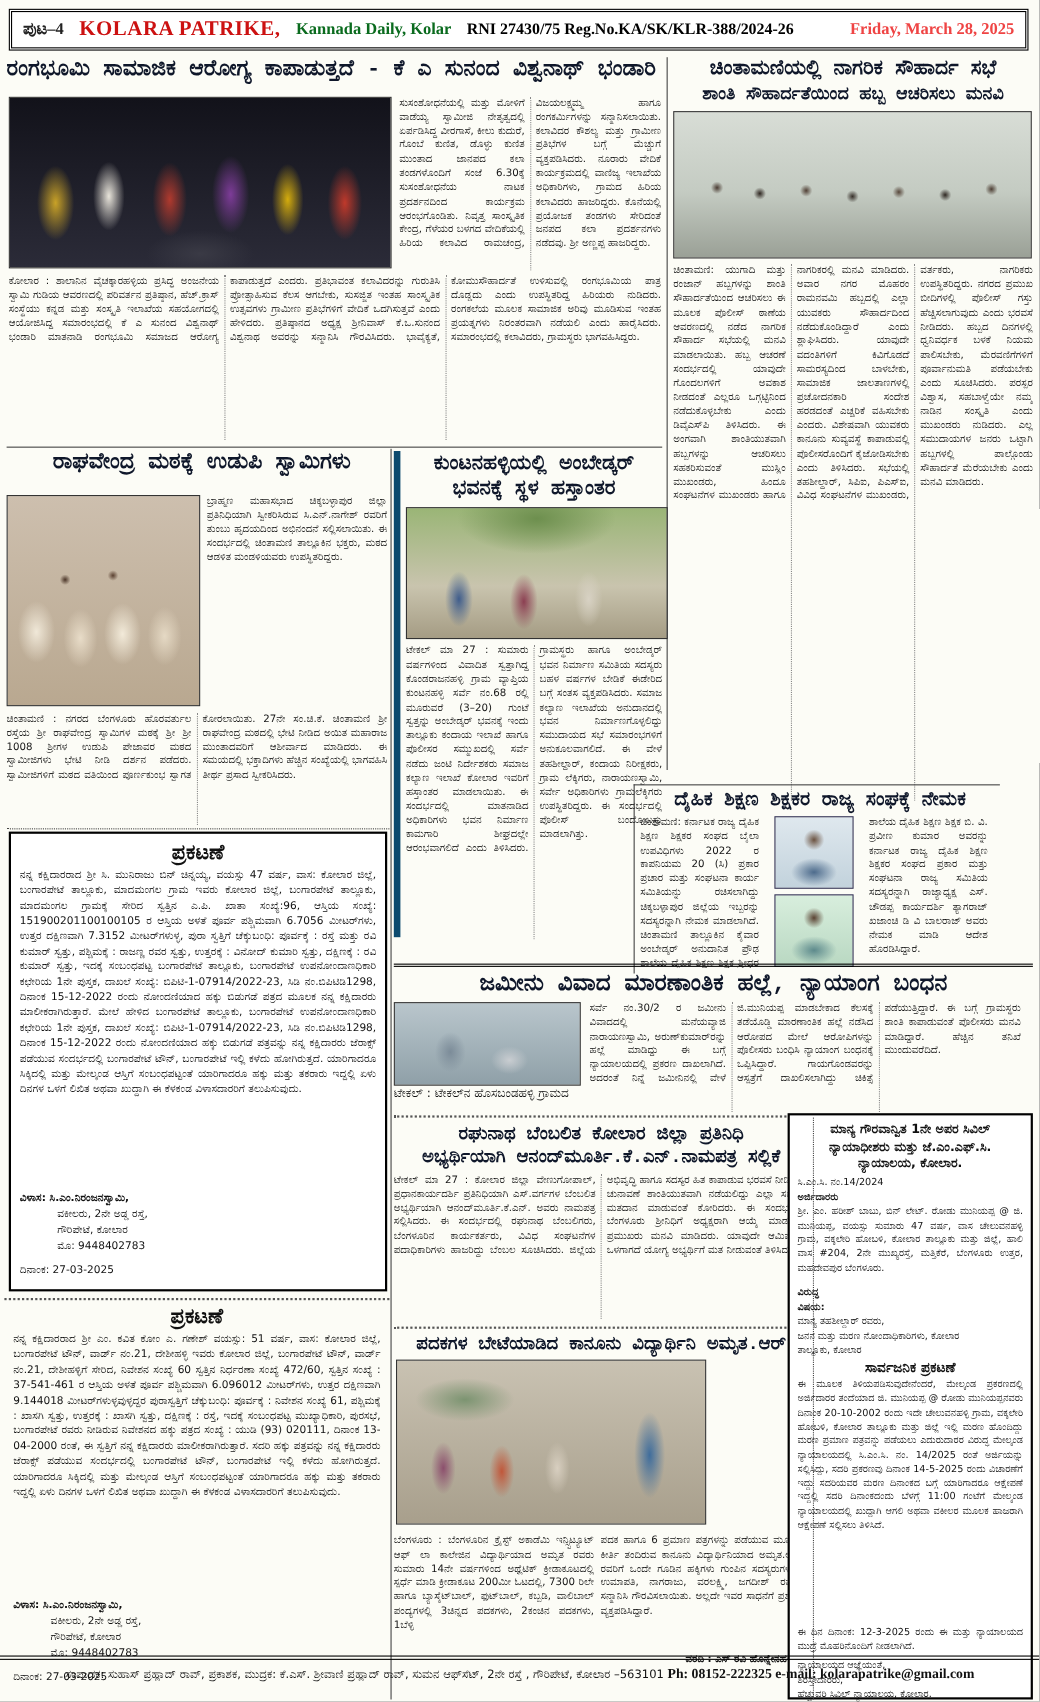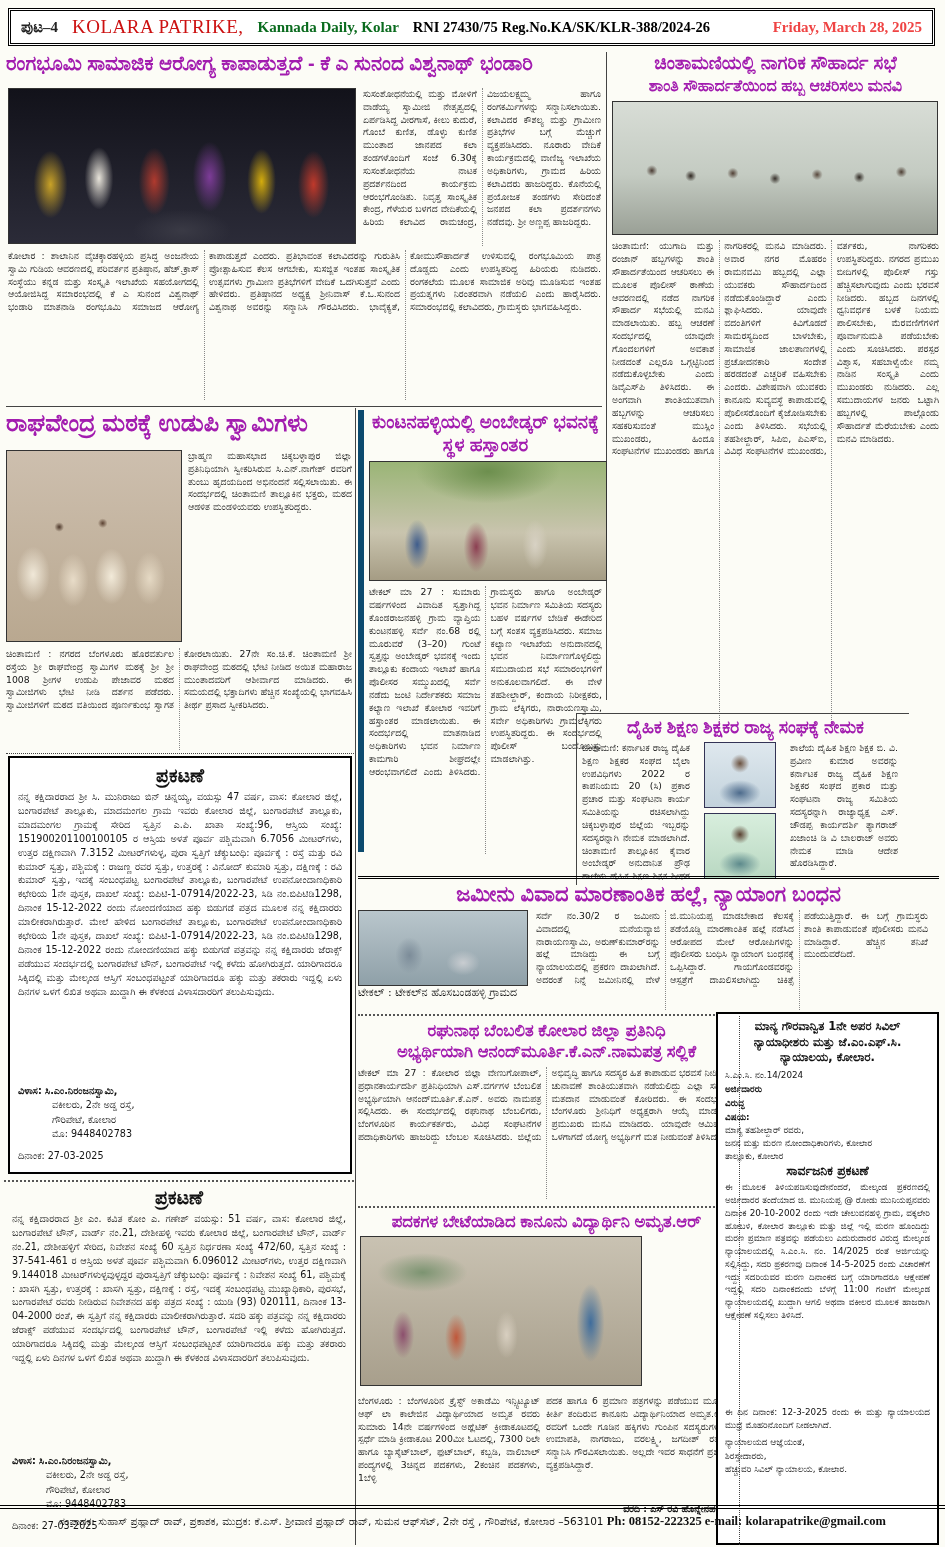--- a/index.html
+++ b/index.html
@@ -3,27 +3,27 @@
 <meta charset="utf-8">
 <style>
   html,body{margin:0;padding:0;background:#888;}
   .page{position:relative;width:945px;height:1547px;background:#fcfcf6;margin:0 auto;
         font-family:"Liberation Serif",serif;color:#111;overflow:hidden;}
   
   .masthead{position:absolute;left:8px;top:8px;width:927px;height:36px;
     border:3px double #000;background:#fff;display:flex;align-items:center;gap:14px;
     padding:16px 10px;box-sizing:border-box;font-family:"Liberation Serif",serif;}
   .m-page{font-weight:bold;font-size:15px;color:#222;}
-  .m-title{font-weight:normal;font-size:19px;color:#cc1111;letter-spacing:.5px;}
+  .m-title{font-weight:bold;font-size:19px;color:#cc1111;letter-spacing:.5px;}
   .m-sub{font-weight:bold;font-size:15px;color:#0a6b1e;}
   .m-rni{font-weight:bold;font-size:14.5px;color:#000;}
   .m-date{font-weight:bold;font-size:15px;color:#ef4444;margin-left:auto;}
   
   .art{position:absolute;box-sizing:border-box;}
-  h1,h2{margin:0;font-family:Liberation Sans, sans-serif;color:#a21caf;}
+  h1,h2{margin:0;font-family:Liberation Mono, monospace;color:#0f172a;}
   .body{font-size:9.3px;line-height:1.38;text-align:justify;overflow:hidden;
         font-family:"DejaVu Sans",sans-serif;color:#151515;}
   .cols2{column-count:2;column-gap:10px;column-rule:1px dotted #888;}
   .cols3{column-count:3;column-gap:10px;column-rule:1px dotted #888;}
   .photo{border:1px solid #333;box-sizing:border-box;}
   .caption{font-size:11px;font-family:"DejaVu Sans",sans-serif;}
   .vline{position:absolute;width:0;border-left:1px solid #444;}
   
   .a1{left:6px;top:52px;width:596px;height:352px;}
   .a1 h1{font-size:20px;font-weight:bold;line-height:1.15;}
@@ -49,21 +49,21 @@
       radial-gradient(circle 7px at 24% 56%,#2e2620 0%,rgba(46,38,32,0) 80%),
       radial-gradient(circle 7px at 37% 54%,#503f34 0%,rgba(80,63,52,0) 80%),
       radial-gradient(circle 7px at 50% 58%,#37302a 0%,rgba(55,48,42,0) 80%),
       radial-gradient(circle 7px at 63% 55%,#57473b 0%,rgba(87,71,59,0) 80%),
       radial-gradient(circle 7px at 76% 57%,#2f2822 0%,rgba(47,40,34,0) 80%),
       radial-gradient(circle 7px at 89% 53%,#4d3e33 0%,rgba(77,62,51,0) 80%),
       linear-gradient(to bottom,#d8ddd6 0%,#c4cbc2 55%,#9aa096 100%);}
   .a2-body{margin-top:5px;height:488px;}
   
   .a3{left:6px;top:410px;width:346px;height:342px;}
-  .a3 h1{font-size:24px;font-weight:bold;line-height:1.1;}
+  .a3 h1{font-size:20px;font-weight:bold;line-height:1.1;margin-left:42px;}
   .ph-crowd{position:absolute;left:0;top:40px;width:176px;height:192px;
     background:
       radial-gradient(ellipse 24px 40px at 15% 65%,#f0e8d8 0%,rgba(240,232,216,0) 70%),
       radial-gradient(ellipse 22px 38px at 38% 68%,#e8dcc8 0%,rgba(232,220,200,0) 70%),
       radial-gradient(ellipse 24px 40px at 60% 66%,#f2ead9 0%,rgba(242,234,217,0) 70%),
       radial-gradient(ellipse 22px 38px at 82% 67%,#e5d9c4 0%,rgba(229,217,196,0) 70%),
       radial-gradient(circle 6px at 30% 40%,#4a3427 0%,rgba(74,52,39,0) 80%),
       radial-gradient(circle 6px at 55% 38%,#5a4030 0%,rgba(90,64,48,0) 80%),
       linear-gradient(#cdbfae,#b9a890);}
   .a3-side{position:absolute;left:182px;top:40px;width:164px;height:192px;}
@@ -253,20 +253,21 @@
     </div>
     <div class="n-date">ದಿನಾಂಕ: 27-03-2025</div>
   </aside>
 
   <aside class="court">
     <div class="c-h">ಮಾನ್ಯ ಗೌರವಾನ್ವಿತ 1ನೇ ಅಪರ ಸಿವಿಲ್</div>
     <div class="c-h">ನ್ಯಾಯಾಧೀಶರು ಮತ್ತು ಜೆ.ಎಂ.ಎಫ್.ಸಿ.</div>
     <div class="c-h">ನ್ಯಾಯಾಲಯ, ಕೋಲಾರ.</div>
     <div class="c-line" style="margin-top:3px">ಸಿ.ಎಂ.ಸಿ. ನಂ.14/2024</div>
     <div class="c-label">ಅರ್ಜಿದಾರರು</div>
+    <div class="c-body" style="height:72px">ಶ್ರೀ. ಎಂ. ಹರೀಶ್ ಬಾಬು, ಬಿನ್ ಲೇಟ್. ರೋಡು ಮುನಿಯಪ್ಪ @ ಜಿ. ಮುನಿಯಪ್ಪ, ವಯಸ್ಸು ಸುಮಾರು 47 ವರ್ಷ, ವಾಸ ಚೇಲುವನಹಳ್ಳಿ ಗ್ರಾಮ, ವಕ್ಕಲೇರಿ ಹೋಬಳಿ, ಕೋಲಾರ ತಾಲ್ಲೂಕು ಮತ್ತು ಜಿಲ್ಲೆ, ಹಾಲಿ ವಾಸ #204, 2ನೇ ಮುಖ್ಯರಸ್ತೆ, ಮತ್ತಿಕೆರೆ, ಬೆಂಗಳೂರು ಉತ್ತರ, ಮಹದೇವಪುರ ಬೆಂಗಳೂರು.</div>
     <div class="c-label">ವಿರುದ್ಧ</div>
     <div class="c-label">ವಿಷಯ:</div>
     <div class="c-line">ಮಾನ್ಯ ತಹಶೀಲ್ದಾರ್ ರವರು,</div>
     <div class="c-line">ಜನನ ಮತ್ತು ಮರಣ ನೋಂದಾಧಿಕಾರಿಗಳು, ಕೋಲಾರ</div>
     <div class="c-line">ತಾಲ್ಲೂಕು, ಕೋಲಾರ</div>
     <div class="c-title">ಸಾರ್ವಜನಿಕ ಪ್ರಕಟಣೆ</div>
     <div class="c-body" style="height:222px">ಈ ಮೂಲಕ ತಿಳಿಯಪಡಿಸುವುದೇನೆಂದರೆ, ಮೇಲ್ಕಂಡ ಪ್ರಕರಣದಲ್ಲಿ ಅರ್ಜಿದಾರರ ತಂದೆಯಾದ ಜಿ. ಮುನಿಯಪ್ಪ @ ರೋಡು ಮುನಿಯಪ್ಪನವರು ದಿನಾಂಕ 20-10-2002 ರಂದು ಇದೇ ಚೇಲುವನಹಳ್ಳಿ ಗ್ರಾಮ, ವಕ್ಕಲೇರಿ ಹೋಬಳಿ, ಕೋಲಾರ ತಾಲ್ಲೂಕು ಮತ್ತು ಜಿಲ್ಲೆ ಇಲ್ಲಿ ಮರಣ ಹೊಂದಿದ್ದು ಮರಣ ಪ್ರಮಾಣ ಪತ್ರವನ್ನು ಪಡೆಯಲು ಎದುರುದಾರರ ವಿರುದ್ಧ ಮೇಲ್ಕಂಡ ನ್ಯಾಯಾಲಯದಲ್ಲಿ ಸಿ.ಎಂ.ಸಿ. ನಂ. 14/2025 ರಂತೆ ಅರ್ಜಿಯನ್ನು ಸಲ್ಲಿಸಿದ್ದು, ಸದರಿ ಪ್ರಕರಣವು ದಿನಾಂಕ 14-5-2025 ರಂದು ವಿಚಾರಣೆಗೆ ಇದ್ದು ಸದರಿಯವರ ಮರಣ ದಿನಾಂಕದ ಬಗ್ಗೆ ಯಾರಿಗಾದರೂ ಆಕ್ಷೇಪಣೆ ಇದ್ದಲ್ಲಿ ಸದರಿ ದಿನಾಂಕದಂದು ಬೆಳಗ್ಗೆ 11:00 ಗಂಟೆಗೆ ಮೇಲ್ಕಂಡ ನ್ಯಾಯಾಲಯದಲ್ಲಿ ಖುದ್ದಾಗಿ ಆಗಲಿ ಅಥವಾ ವಕೀಲರ ಮೂಲಕ ಹಾಜರಾಗಿ ಆಕ್ಷೇಪಣೆ ಸಲ್ಲಿಸಲು ತಿಳಿಸಿದೆ.</div>
     <div class="c-body" style="height:26px;margin-top:3px">ಈ ದಿನ ದಿನಾಂಕ: 12-3-2025 ರಂದು ಈ ಮತ್ತು ನ್ಯಾಯಾಲಯದ ಮುದ್ರೆ ಮೊಹರಿನೊಂದಿಗೆ ನೀಡಲಾಗಿದೆ.</div>
     <div class="c-sig">
       <div>ನ್ಯಾಯಾಲಯದ ಆಜ್ಞೆಯಂತೆ,</div>

